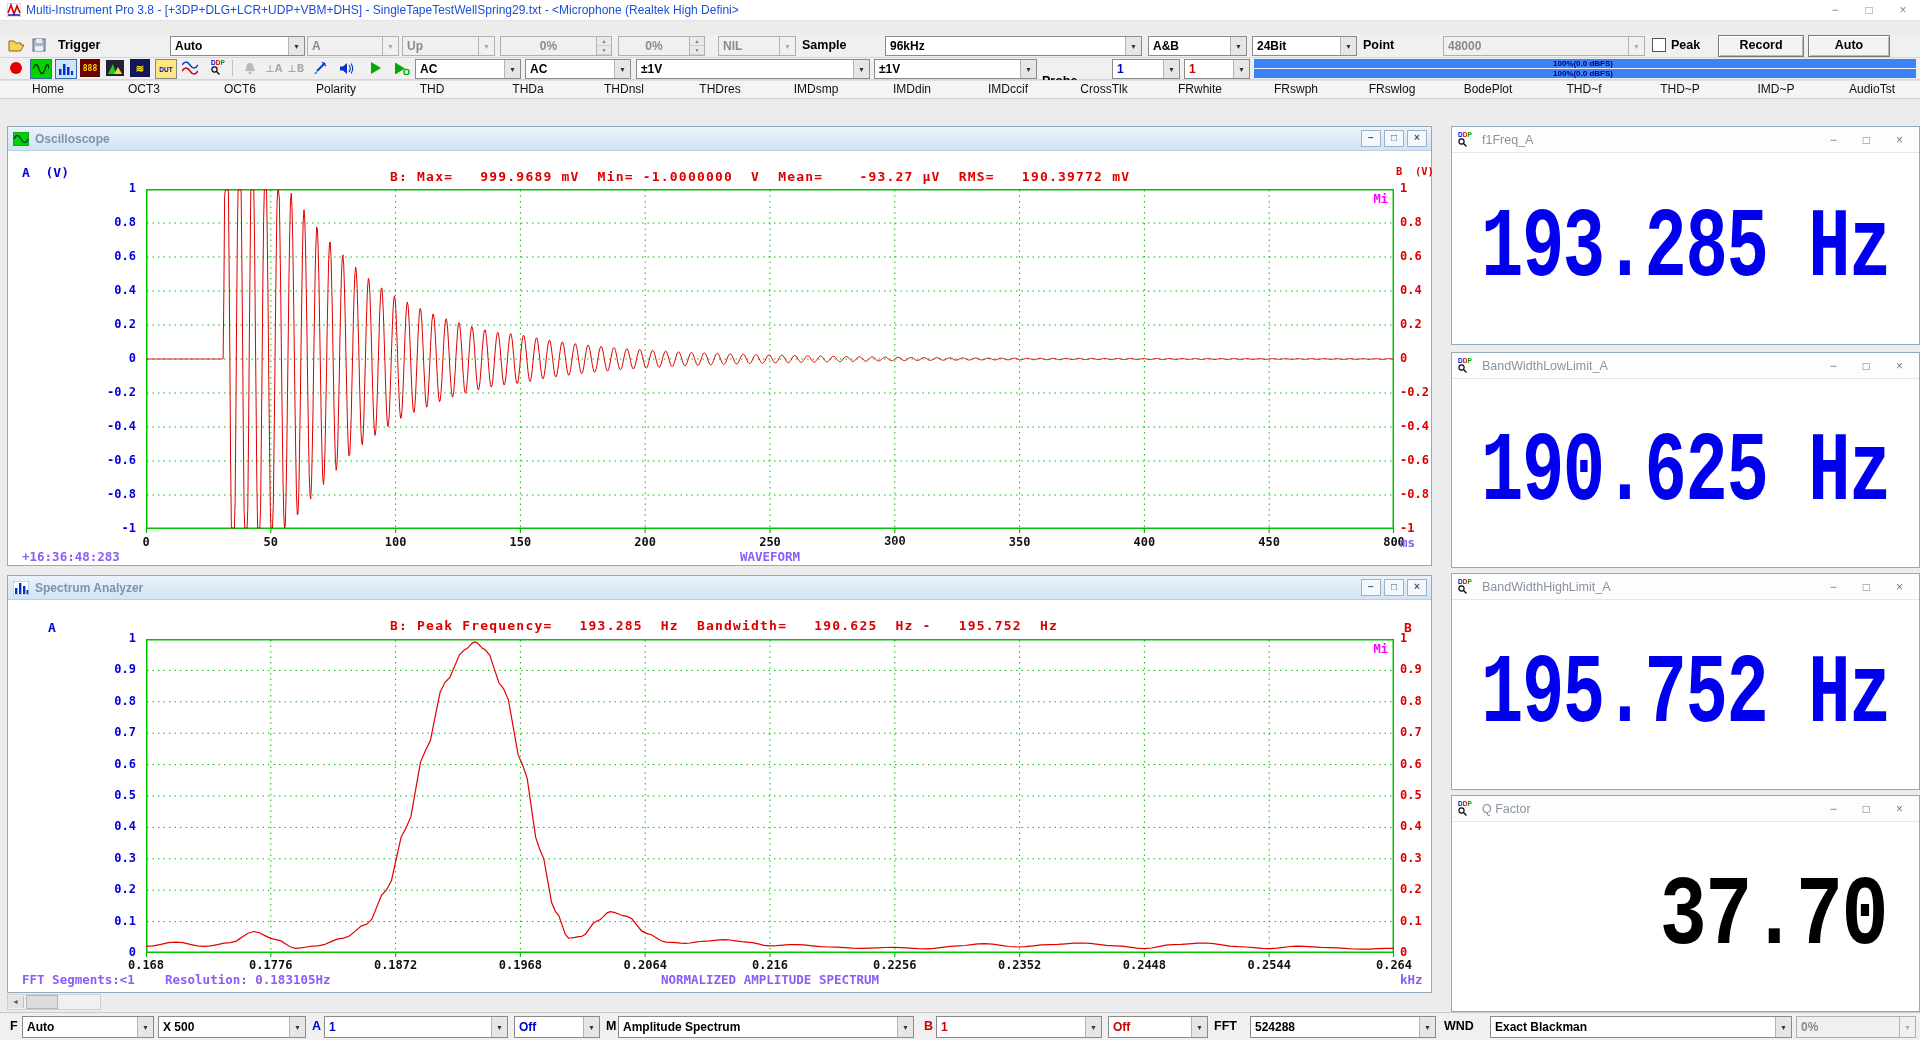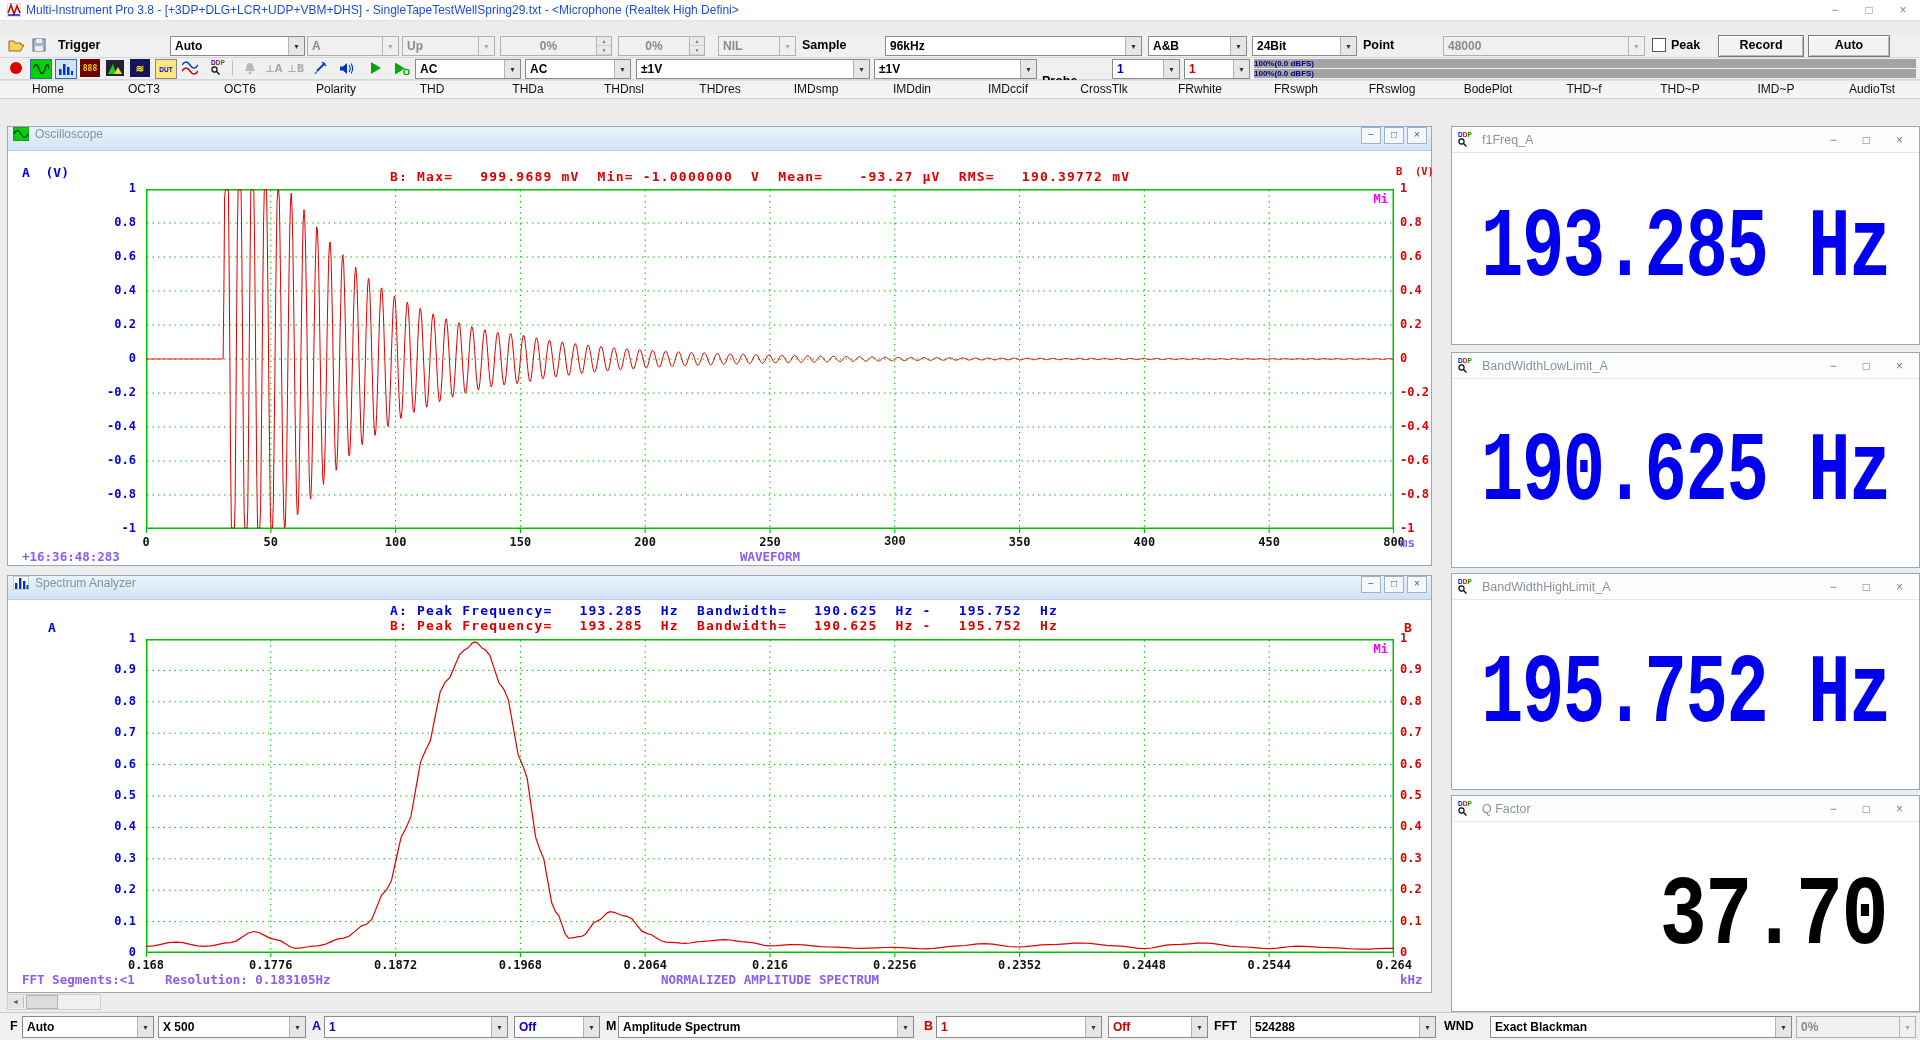--- a/index.html
+++ b/index.html
@@ -32,30 +32,30 @@
            display:flex;align-items:center;justify-content:center;border-bottom:1px solid #cfcfcf;}
   .btn3d{position:absolute;top:0;height:20px;background:#f3f3f3;border:1px solid #7a7a7a;
          box-shadow:inset 1px 1px 0 #ffffff,inset -1px -1px 0 #b9b9b9;
          font-weight:bold;font-size:12.5px;text-align:center;line-height:19px;color:#000;}
   .cb{position:absolute;top:3px;display:flex;align-items:center;gap:5px;font-weight:bold;font-size:12.5px;}
   .cb .box{width:12px;height:12px;background:#fff;border:1px solid #555;}
   .ticon{position:absolute;top:1px;width:20px;height:18px;display:flex;align-items:center;
          justify-content:center;font-size:11px;}
   .sep{position:absolute;top:2px;width:1px;height:16px;background:#c2c2c2;}
   #levelbars{position:absolute;left:1254px;top:1px;width:662px;height:19px;}
-  .lvl{position:absolute;left:0;width:662px;height:9px;background:#a3a3a3;text-align:left;
+  .lvl{position:absolute;left:0;width:662px;height:9px;background:#3b82f6;text-align:center;
        font-weight:bold;font-size:8px;line-height:9px;color:#000080;padding-right:4px;box-sizing:border-box;}
   #tabbar{position:absolute;left:0;top:80px;width:1920px;height:17px;background:#f4f4f4;
           border-top:1px solid #e0e0e0;border-bottom:1px solid #cfcfcf;display:flex;}
   .tab{width:96px;text-align:center;font-size:12px;color:#111;line-height:16px;}
   
   .panel{position:absolute;background:#fff;border:1px solid #93a9bd;box-sizing:border-box;}
   .ptitle{position:absolute;left:0;top:0;right:0;height:23px;
           background:linear-gradient(#eaf3fc,#d2e3f5);border-bottom:1px solid #bccfe2;
-          display:flex;align-items:flex-start;}
+          display:flex;align-items:center;font-weight:bold;}
   .ptitle .pname{margin-left:6px;font-size:12px;color:#8193a6;}
   .pbtns{margin-left:auto;display:flex;gap:3px;padding-right:4px;}
   .pbtn{width:18px;height:15px;background:#f5f8fb;border:1px solid #9fb2c5;font-size:10px;
         line-height:14px;text-align:center;color:#44586d;}
   .picon{width:16px;height:14px;margin-left:5px;flex:0 0 auto;}
   .stats{position:absolute;white-space:pre;font:bold 13px "DejaVu Sans Mono",monospace;letter-spacing:1.2px;}
   .plot{position:absolute;background:#fff;}
   .axlbl{position:absolute;font:bold 13px "DejaVu Sans Mono",monospace;white-space:pre;}
   .marker{position:absolute;font:bold 12px "DejaVu Sans Mono",monospace;color:#ff00ff;}
   .vt{position:absolute;right:5px;transform:translateY(-54%);font:bold 12px "DejaVu Sans Mono",monospace;}
@@ -413,21 +413,20 @@
           <rect x="10" y="5" width="2.4" height="8" fill="#0033cc"></rect>
           <rect x="13.5" y="9" width="1.8" height="4" fill="#0033cc"></rect>
         </svg>
       <span class="pname">Spectrum Analyzer</span>
       <span class="pbtns">
         <span class="pbtn">−</span>
         <span class="pbtn">□</span>
         <span class="pbtn">×</span>
         </span>
     </div>
-    <div class="stats" style="left:382px;top:27px;color:#0000dd">A: Peak Frequency=   193.285  Hz  Bandwidth=   190.625  Hz -   195.752  Hz</div>
     <div class="stats" style="left:382px;top:42px;color:#dd0000">B: Peak Frequency=   193.285  Hz  Bandwidth=   190.625  Hz -   195.752  Hz</div>
     <div class="axlbl" style="left:40px;top:44px;color:#0000dd">A</div>
     <div class="axlbl" style="left:1396px;top:44px;color:#dd0000">B</div>
     <div class="plot" style="left:138px;top:63px;width:1248px;height:314px">
       <svg id="spec-svg" width="1248" height="320" style="overflow:visible;display:block">
           <line x1="124.8" y1="1" x2="124.8" y2="313" stroke="#00c000" stroke-width="1" stroke-dasharray="1.5,4"></line>
           <line x1="1" y1="31.4" x2="1247" y2="31.4" stroke="#00c000" stroke-width="1" stroke-dasharray="1.5,4"></line>
           <line x1="249.6" y1="1" x2="249.6" y2="313" stroke="#00c000" stroke-width="1" stroke-dasharray="1.5,4"></line>
           <line x1="1" y1="62.8" x2="1247" y2="62.8" stroke="#00c000" stroke-width="1" stroke-dasharray="1.5,4"></line>
           <line x1="374.4" y1="1" x2="374.4" y2="313" stroke="#00c000" stroke-width="1" stroke-dasharray="1.5,4"></line>

